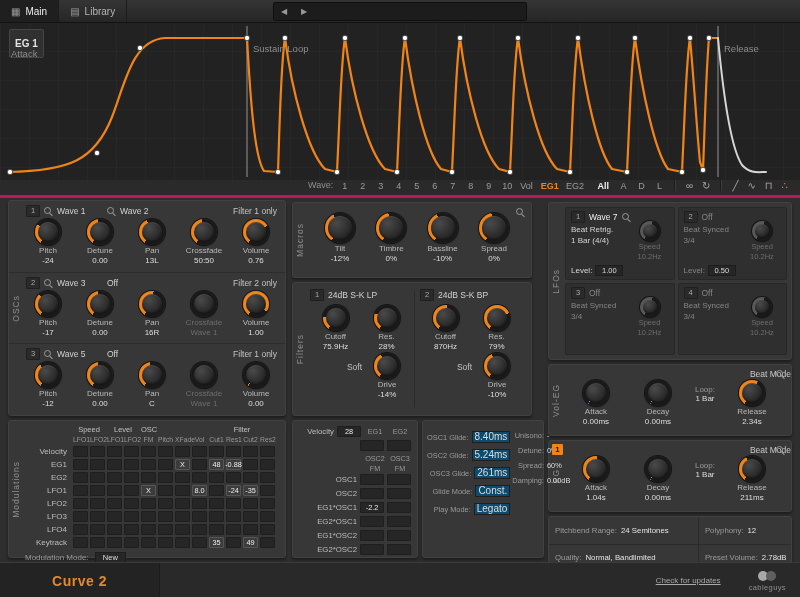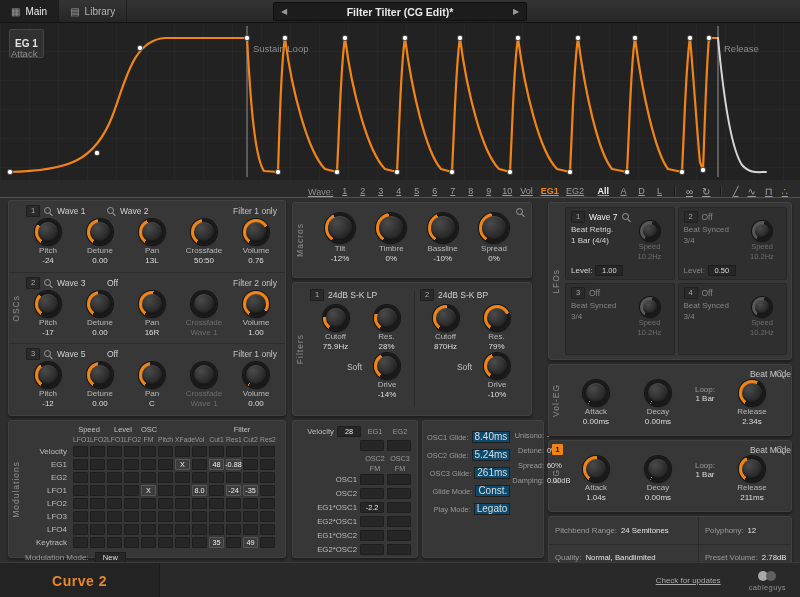--- a/index.html
+++ b/index.html
@@ -33,22 +33,22 @@
   .node { fill:#ffffff; stroke:#222; stroke-width:.7; }
   .envlabel { position:absolute; font-size:9.5px; color:#8d8d8d; pointer-events:none; }
   .envtag { position:absolute; left:9px; top:7px; font-size:10px; font-weight:bold; color:#e2e2e2;
             background:#303030; border:1px solid #454545; border-radius:2px; padding:8px 5px; }
   .envattack { left:11px; top:26px; }
   .envsustain { left:253px; top:21px; }
   .envrelease { left:724px; top:21px; }
 
   
   .waverow { position:absolute; top:180px; left:0; width:800px; height:18px; background:#2a2a2a;
-             border-bottom:1px solid #be185d; display:flex; align-items:flex-end; font-size:9px;
-             color:#9c9c9c; box-sizing:border-box; padding:0 10px; gap:5px;text-decoration:underline; }
+             border-bottom:3px solid #be185d; display:flex; align-items:flex-start; font-size:9px;
+             color:#9c9c9c; box-sizing:border-box; padding:0 10px; gap:5px; }
   .wlabel { margin-left:298px; color:#8e8e8e; }
   .wnum { min-width:9px; text-align:center; padding:1px 2px; cursor:pointer; }
   .wnum.eg1 { color:var(--accent); font-weight:bold; }
   .wspacer { flex:1; }
   .wall { color:#efefef; font-weight:bold; padding:1px 3px; cursor:pointer; }
   .wdiv { width:1px; height:11px; background:#1c1c1c; border-right:1px solid #3c3c3c; margin:0 3px; }
   .wicon { font-size:10px; color:#a5a5a5; padding:0 2px; cursor:pointer; }
   .wicon.accent { color:var(--accent); }
 
   
@@ -197,21 +197,20 @@
     <div class="tab active">
       <span class="tabicon">▦</span>
       <span>Main</span>
     </div>
     <div class="tab">
       <span class="tabicon">▤</span>
       <span>Library</span>
     </div>
     <div class="preset">
       <div class="parrow">◀</div>
-      <div class="pname">Filter Tilter (CG Edit)*</div>
       <div class="parrow">▶</div>
     </div>
   </header>
 
   <section class="envelope">
     <svg width="800" height="158" viewBox="0 0 800 158">
       <line class="marker" x1="247" y1="4" x2="247" y2="155"></line>
       <line class="marker" x1="718" y1="4" x2="718" y2="155"></line>
       <path class="envcurve" d="M 8 150 C 70 149, 95 138, 112 95 C 125 62, 132 18, 165 16 L 247 16
         C 250 70, 254 135, 264 149 L 278 150 C 280 90, 281 40, 285 16

